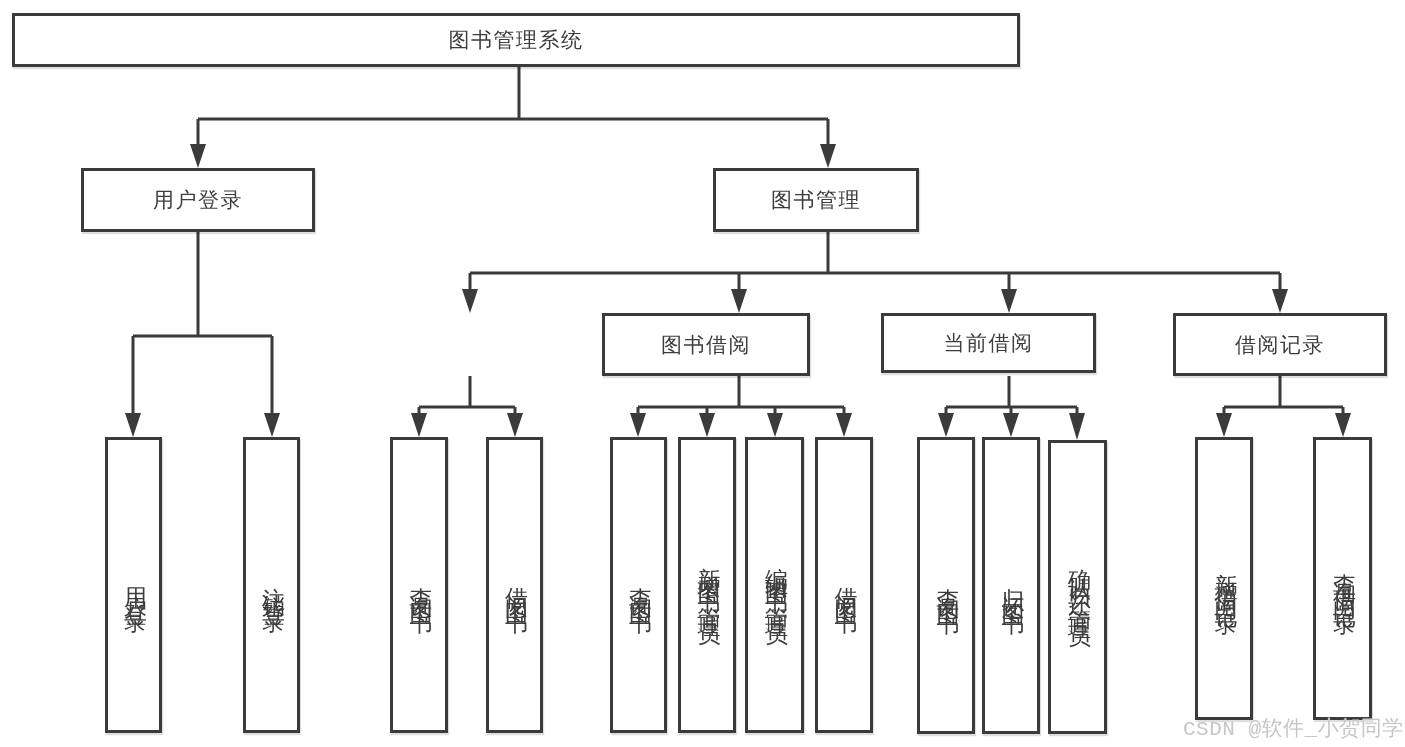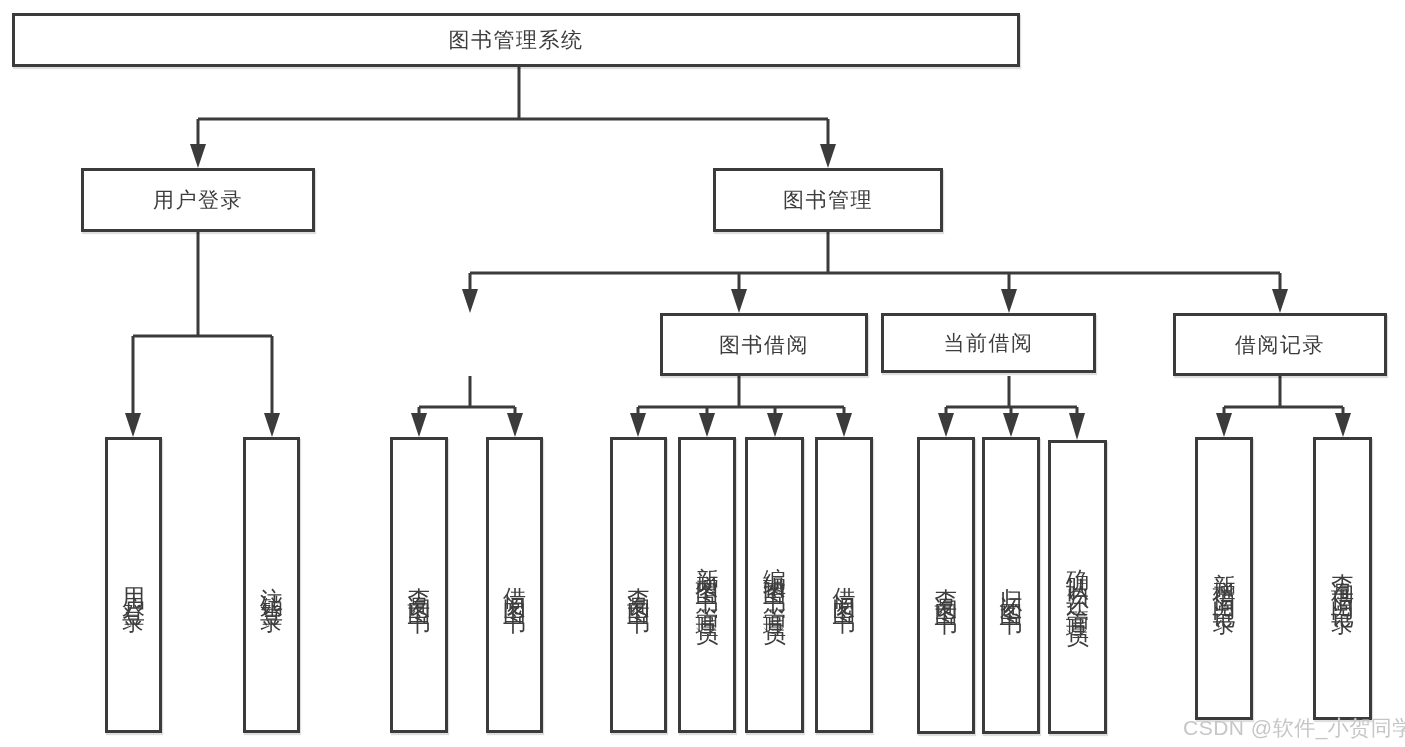--- a/index.html
+++ b/index.html
@@ -1,18 +1,18 @@
 <!DOCTYPE html>
 <html><head>
 <meta charset="utf-8">
 <style>
   html,body{margin:0;padding:0;background:#ffffff;}
   #stage{
     position:relative;width:1405px;height:747px;background:#ffffff;overflow:hidden;
-    font-family:Liberation Sans, sans-serif;color:#3d3d3d;
+    font-family:Liberation Mono, monospace;color:#3d3d3d;
   }
   .wires{position:absolute;left:0;top:0;z-index:1;}
   .node{
     position:absolute;box-sizing:border-box;background:#ffffff;border:3px solid #3b3b3b;
     display:flex;align-items:center;justify-content:center;z-index:2;
     box-shadow:1px 2px 1px rgba(0,0,0,0.13);color:#3d3d3d;
   }
   .h{font-size:21px;letter-spacing:1.5px;}
   .v{
     writing-mode:vertical-rl;text-orientation:mixed;
@@ -64,23 +64,23 @@
       <polygon points="1003,413 1019,413 1011,437"></polygon>
       <polygon points="1069,413 1085,413 1077,440"></polygon>
       <polygon points="1216,413 1232,413 1224,437"></polygon>
       <polygon points="1335,413 1351,413 1343,437"></polygon>
     </g>
   </svg>
 
   <div class="node h" style="left:12px;top:13px;width:1008px;height:54px">图书管理系统</div>
 
   <div class="node h" style="left:81px;top:168px;width:234px;height:64px">用户登录</div>
-  <div class="node h" style="left:713px;top:168px;width:230px;height:64px">图书管理</div>
+  <div class="node h" style="left:713px;top:168px;width:206px;height:64px">图书管理</div>
 
-  <div class="node h" style="left:660px;top:313px;width:208px;height:63px">图书借阅</div>
+  <div class="node h" style="left:602px;top:313px;width:208px;height:63px">图书借阅</div>
   <div class="node h" style="left:881px;top:313px;width:215px;height:60px">当前借阅</div>
   <div class="node h" style="left:1173px;top:313px;width:214px;height:63px">借阅记录</div>
 
   <div class="node v" style="left:105px;top:437px;width:57px;height:296px">用户登录</div>
   <div class="node v" style="left:243px;top:437px;width:57px;height:296px">注销登录</div>
 
   <div class="node v" style="left:390px;top:437px;width:58px;height:296px">查询图书</div>
   <div class="node v" style="left:486px;top:437px;width:57px;height:296px">借阅图书</div>
 
   <div class="node v" style="left:610px;top:437px;width:57px;height:296px">查询图书</div>

